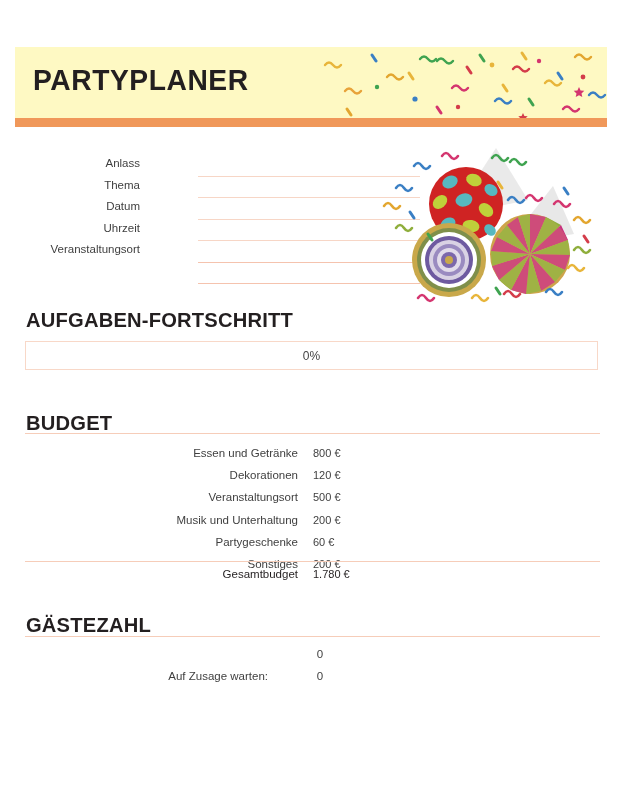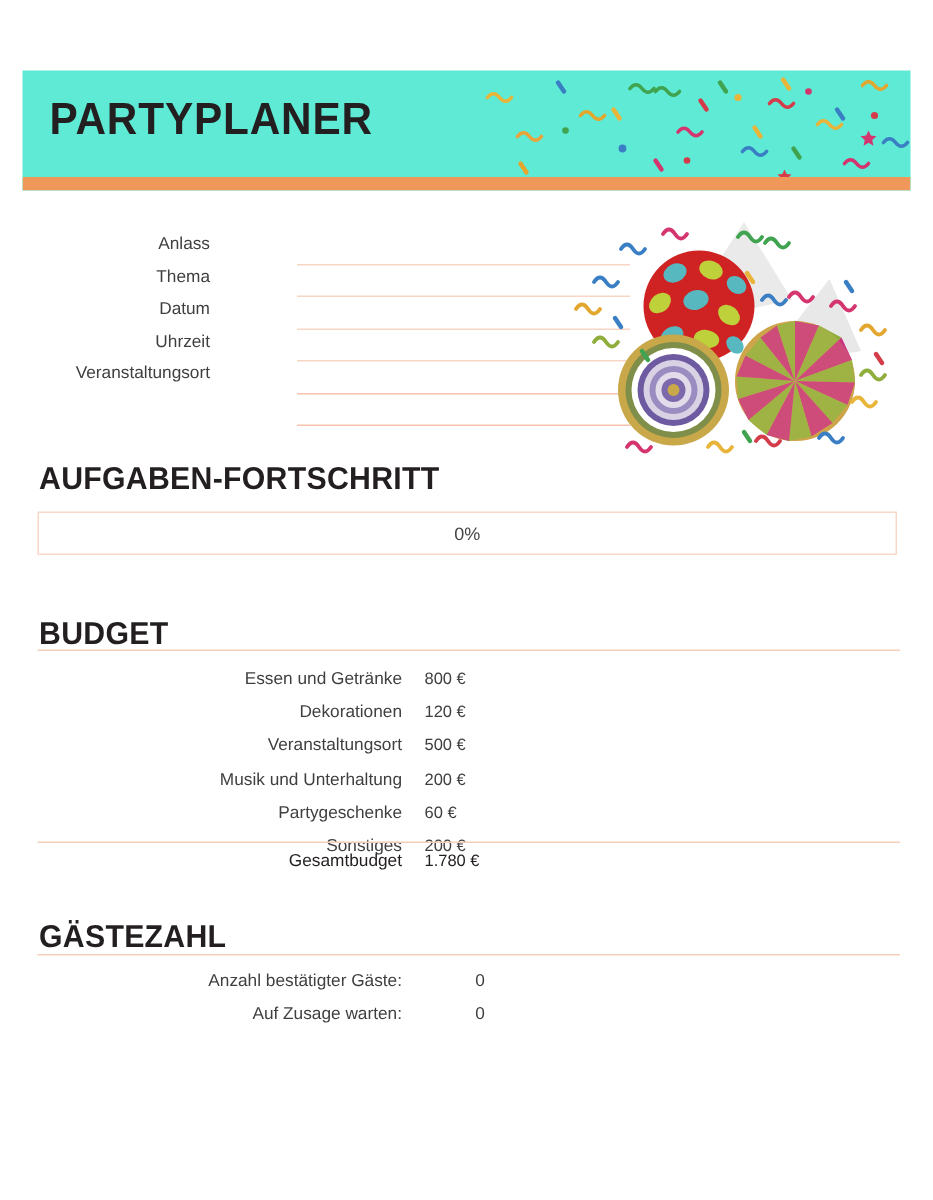--- a/index.html
+++ b/index.html
@@ -16,21 +16,21 @@
     color: #3a3a3a;
   }
 
   
   .banner {
     position: absolute;
     left: 15px;
     top: 47px;
     width: 592px;
     height: 80px;
-    background: #5eead4;
+    background: #fef9c3;
     overflow: hidden;
   }
   .banner-title {
     position: absolute;
     left: 18px;
     top: 16px;
     font-size: 30px;
     font-weight: bold;
     letter-spacing: 0.6px;
     color: #231f20;
@@ -141,20 +141,21 @@
     font-size: 12px;
     color: #444444;
   }
 
   
   .budget-block {
     position: absolute;
     left: 0;
     top: 444px;
     width: 516px;
+    padding-left: 30px;
   }
   .kv-row {
     position: relative;
     height: 22.2px;
   }
   .kv-label {
     position: absolute;
     left: 68px;
     width: 200px;
     text-align: right;
@@ -415,20 +416,19 @@
     <div class="kv-label">Gesamtbudget</div>
     <div class="kv-value">1.780 €</div>
   </div>
 </div>
 
 <div class="section-heading" style="top:613px;">GÄSTEZAHL</div>
 <div class="section-rule" style="top:636px;"></div>
 
 <div class="guest-block">
   <div class="kv-row">
-    <div class="guest-label">Anzahl bestätigter Gäste:</div>
     <div class="guest-value">0</div>
   </div>
   <div class="kv-row">
     <div class="guest-label">Auf Zusage warten:</div>
     <div class="guest-value">0</div>
   </div>
 </div>
 
 </body></html>

